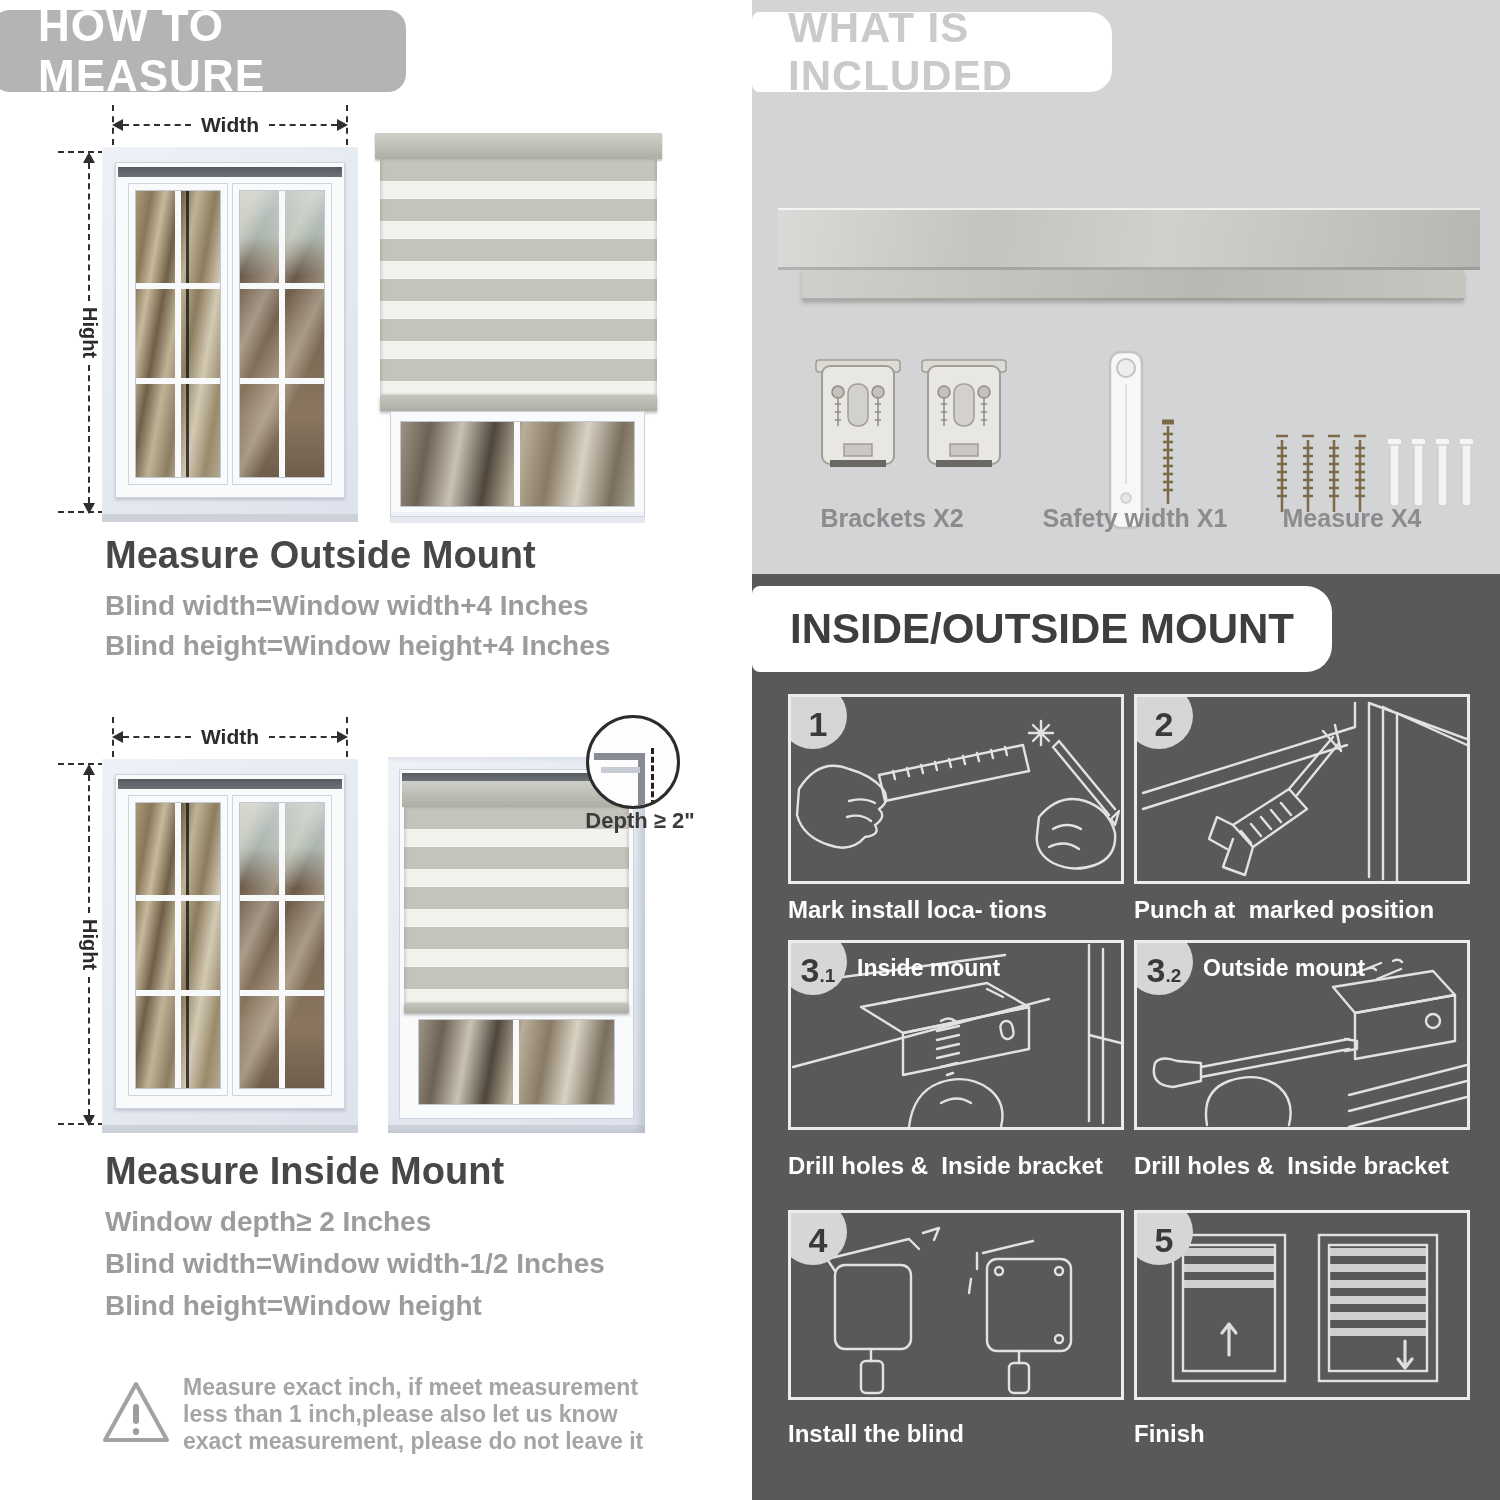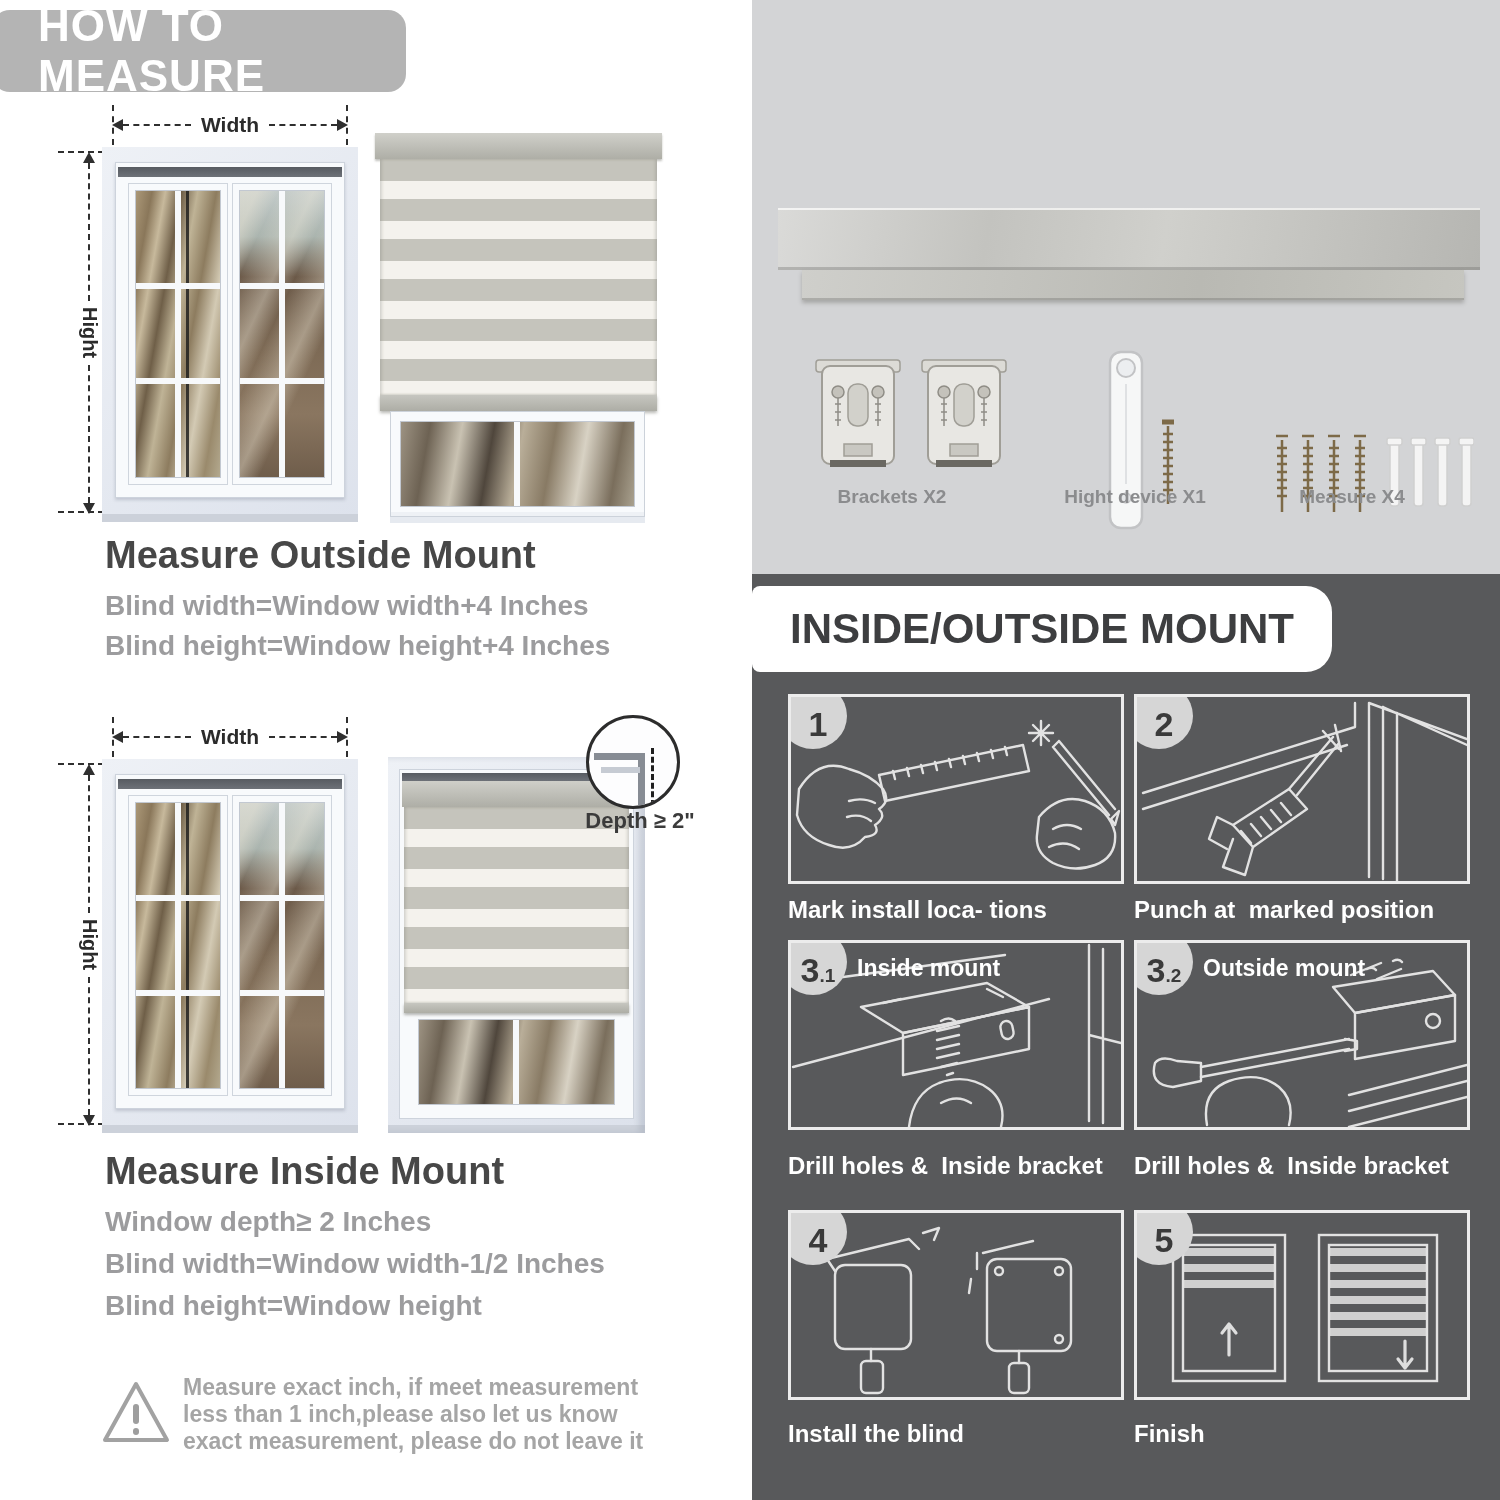--- a/index.html
+++ b/index.html
@@ -103,21 +103,21 @@
     border-radius:8px 22px 22px 8px; display:flex; align-items:center; padding-left:36px;
     color:#c9cacb; font-size:42px; font-weight:bold; letter-spacing:1px; }
   .blind-title { position:absolute; left:0; top:140px; width:100%; text-align:center;
     color:#8a8b8d; font-size:34px; font-weight:bold; }
   .bar-main { position:absolute; left:26px; top:208px; width:702px; height:62px;
     background:linear-gradient(100deg,#dadad8 0%,#c3c3bf 30%,#d0d0cc 55%,#b6b6b2 100%);
     box-shadow:inset 0 2px 0 rgba(255,255,255,.7), inset 0 -3px 0 rgba(110,110,105,.35); }
   .bar-rail { position:absolute; left:50px; top:270px; width:662px; height:30px;
     background:linear-gradient(100deg,#cfcfcb 0%,#b9b9b3 60%,#c6c6c0 100%);
     box-shadow:0 3px 4px rgba(100,100,95,.4), inset 0 -2px 0 rgba(110,110,105,.35); }
-  .inc-item-lbl { position:absolute; top:486px; color:#8b8c8e; font-size:19px; font-weight:bold; text-align:center; }
+  .inc-item-lbl { position:absolute; top:504px; color:#8b8c8e; font-size:25px; font-weight:bold; text-align:center; }
   .inc-art { position:absolute; }
 
   
   .sec-mount { position:absolute; left:752px; top:574px; width:748px; height:1047px; background:#58595b; }
   .mount-box { position:absolute; left:0; top:12px; width:580px; height:86px; background:#fff;
     border-radius:8px 26px 26px 8px; display:flex; align-items:center; padding-left:38px;
     color:#3d3e40; font-size:42px; font-weight:bold; }
   .panel { position:absolute; width:336px; height:190px; border:3px solid #ececec; overflow:hidden; }
   .panel svg.art { position:absolute; left:0; top:0; width:100%; height:100%; }
   .badge { position:absolute; top:-14px; left:-12px; width:68px; height:66px; background:#d6d6d6;
@@ -240,20 +240,23 @@
   <div class="m-p" style="left:105px; top:1290px;">Blind height=Window height</div>
 
   <svg style="position:absolute; left:100px; top:1378px;" width="72" height="70" viewBox="0 0 72 70">
     <path d="M36 6 L67 62 L5 62 Z" fill="none" stroke="#a2a2a2" stroke-width="4" stroke-linejoin="round"></path>
     <rect x="33" y="26" width="6" height="20" rx="3" fill="#9e9e9e"></rect>
     <rect x="33" y="50" width="6" height="7" rx="3" fill="#9e9e9e"></rect>
   </svg>
   <div class="warn-txt" style="left:183px; top:1374px; width:462px;">Measure exact inch, if meet measurement less than 1 inch,please also let us know exact measurement, please do not leave it</div>
 
   <div class="sec-included">
+    <div class="included-box">
+      <span>WHAT IS INCLUDED</span>
+    </div>
     <div class="bar-main"></div>
     <div class="bar-rail"></div>
 
     <svg class="inc-art" style="left:62px; top:352px;" width="200" height="128" viewBox="0 0 200 128">
       <g>
         <rect x="2" y="8" width="84" height="12" rx="3" fill="#dcdbd6" stroke="#a09e97" stroke-width="1.5"></rect>
         <rect x="8" y="14" width="72" height="98" rx="8" fill="#e8e7e3" stroke="#a09e97" stroke-width="2"></rect>
         <rect x="34" y="32" width="20" height="42" rx="9" fill="#d2d1cb" stroke="#a09e97" stroke-width="1.5"></rect>
         <circle cx="24" cy="40" r="6" fill="#c4c2bb" stroke="#8f8d86" stroke-width="1.5"></circle>
         <circle cx="64" cy="40" r="6" fill="#c4c2bb" stroke="#8f8d86" stroke-width="1.5"></circle>
@@ -278,21 +281,21 @@
       <rect x="10" y="4" width="32" height="176" rx="11" fill="rgba(255,255,255,.8)" stroke="#c2c3c5" stroke-width="2.5"></rect>
       <circle cx="26" cy="20" r="9" fill="#eceef0" stroke="#c2c3c5" stroke-width="2"></circle>
       <circle cx="26" cy="150" r="5" fill="#e4e6e8" stroke="#c9cacc" stroke-width="1.5"></circle>
       <path d="M26 36 v100" stroke="#dfe1e3" stroke-width="2"></path>
       <g stroke="#7d6a48" stroke-width="2.5" fill="none">
         <path d="M68 78 v78"></path>
         <path d="M63 86 h10 M63 94 h10 M63 102 h10 M63 110 h10 M63 118 h10 M63 126 h10 M63 134 h10 M63 142 h10"></path>
         <path d="M62 74 h12" stroke-width="5"></path>
       </g>
     </svg>
-    <div class="inc-item-lbl" style="left:270px; width:226px;">Hight device X1</div>
+    <div class="inc-item-lbl" style="left:270px; width:226px;">Safety width X1</div>
 
     <svg class="inc-art" style="left:522px; top:428px;" width="200" height="95" viewBox="0 0 200 95">
       <g stroke="#7d6a48" stroke-width="2.5" fill="none">
         <path d="M8 12 v72 M3 20 h10 M3 28 h10 M3 36 h10 M3 44 h10 M3 52 h10 M3 60 h10 M3 68 h10 M2 8 h12"></path>
         <path d="M34 12 v72 M29 20 h10 M29 28 h10 M29 36 h10 M29 44 h10 M29 52 h10 M29 60 h10 M29 68 h10 M28 8 h12"></path>
         <path d="M60 12 v72 M55 20 h10 M55 28 h10 M55 36 h10 M55 44 h10 M55 52 h10 M55 60 h10 M55 68 h10 M54 8 h12"></path>
         <path d="M86 12 v72 M81 20 h10 M81 28 h10 M81 36 h10 M81 44 h10 M81 52 h10 M81 60 h10 M81 68 h10 M80 8 h12"></path>
       </g>
       <g fill="#f4f4f4" stroke="#cfcfcf" stroke-width="1.5">
         <rect x="116" y="14" width="9" height="64" rx="3"></rect>

